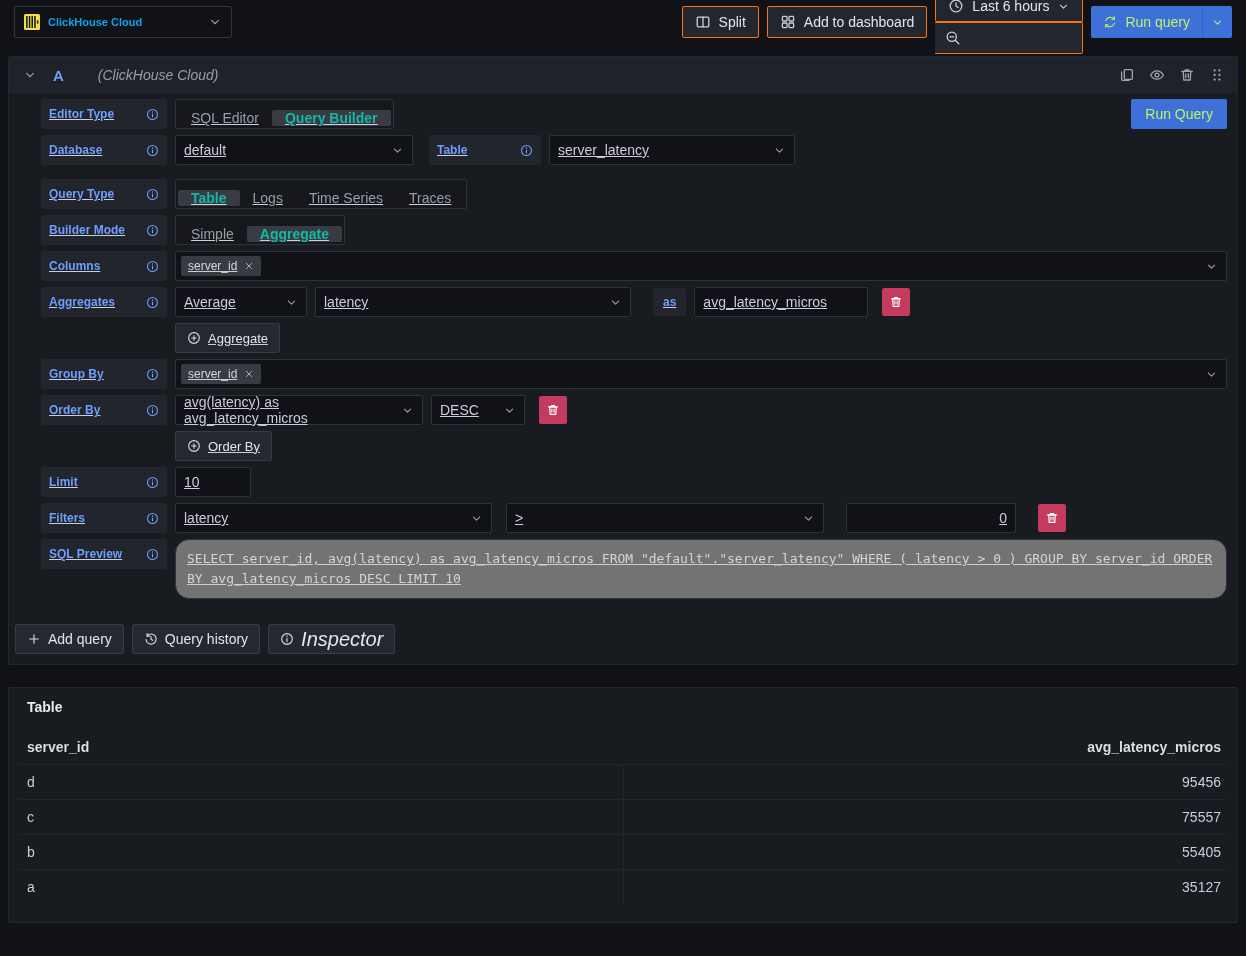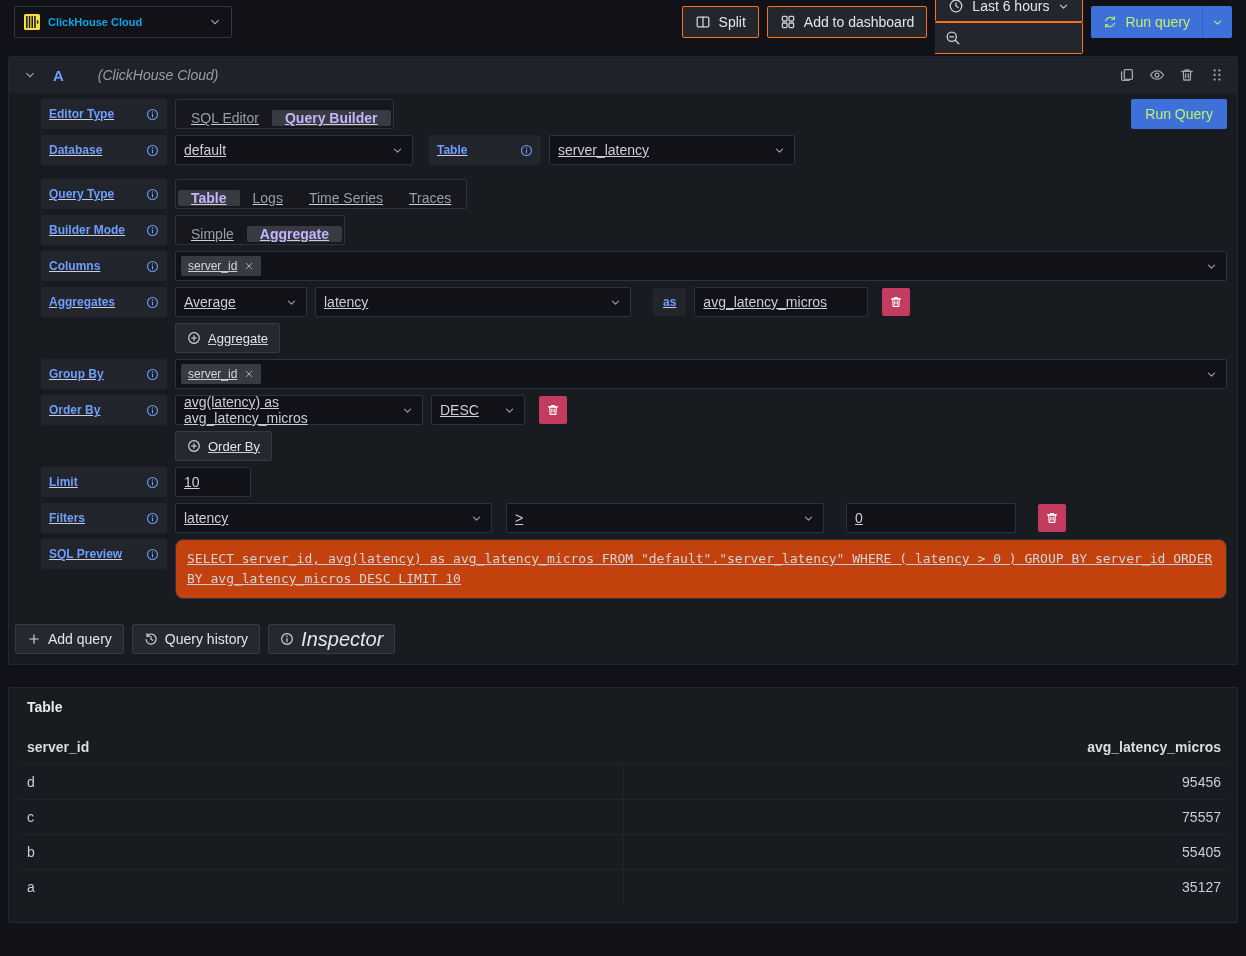--- a/index.html
+++ b/index.html
@@ -63,21 +63,21 @@
   .flabel {
     width:126px; height:30px; flex:none; background:#22252b; border-radius:2px;
     display:flex; align-items:center; justify-content:space-between; padding:0 8px;
     color:#6e9fff; font-size:12px; font-weight:600;
   }
   .flabel .icon { color:#6e9fff; cursor:pointer; }
   .flabel.inline { width:112px; margin-left:8px; }
 
   .radiogroup { display:flex; align-items:flex-end; height:30px; background:#16181d; border:1px solid #2f3238; border-radius:2px; padding:2px; }
   .radio-opt { display:flex; align-items:center; padding:0 13px; margin:0; border-radius:2px; color:#9a9da6; font-weight:500; font-size:14px; cursor:pointer; }
-  .radio-opt.selected { background:#383b42; color:#c4b5fd; font-weight:600; }
+  .radio-opt.selected { background:#383b42; color:#14b8a6; font-weight:600; }
 
   .control {
     height:30px; background:#111217; border:1px solid #2f3238; border-radius:2px;
     display:flex; align-items:center; padding:0 8px; color:#ccccdc; font-size:14px;
   }
   .select { justify-content:space-between; gap:10px; cursor:pointer; }
   .select .chev { color:#9da0a8; }
   input.control { font-family:"Liberation Sans", sans-serif; outline:none; }
   .multiselect { flex:1; justify-content:flex-start; gap:6px; padding:0 8px 0 5px; cursor:pointer; }
   .multiselect .chev { margin-left:auto; color:#9da0a8; }
@@ -92,40 +92,40 @@
     height:30px; display:flex; align-items:center; gap:7px; padding:0 11px;
     background:#26282f; border:1px solid #383b42; border-radius:2px;
     color:#e4e5e9; font-weight:500; font-size:13px; cursor:pointer; white-space:nowrap;
   }
   .sec-btn .icon { color:#d8d9dd; }
 
   .run-query-inline { position:absolute; right:0; top:0; height:30px; border-radius:2px; padding:0 14px; }
 
   .sql-row { align-items:flex-start; }
   .sql-box {
-    flex:1; min-height:58px; background:#c2410c; border:1px solid #2f3238; border-radius:8px;
+    flex:1; min-height:58px; background:#737373; border:1px solid #2f3238; border-radius:14px;
     padding:9px 11px; font-family:"DejaVu Sans Mono", monospace; font-size:13px; line-height:20px;
     color:#d3d4d8; word-break:break-all;
   }
 
   .qfooter { display:flex; gap:8px; margin-top:25px; padding-left:-26px; margin-left:-26px; }
 
   
   .table-panel { margin-top:22px; height:236px; padding:9px 10px; }
   .tp-title { color:#e9eaec; font-weight:600; font-size:14px; padding:2px 8px 0; }
   table.results { width:100%; border-collapse:collapse; margin-top:15px; table-layout:fixed; }
   table.results th { text-align:left; font-weight:700; color:#dcdde1; font-size:14px; padding:9px 8px; cursor:pointer; }
   table.results th.num, table.results td.num { text-align:right; padding-right:6px; }
   table.results td { color:#ccccdc; font-size:14px; padding:9px 8px; border-top:1px solid #23252b; }
   table.results td:first-child { border-right:1px solid #23252b; width:49.8%; }
 
   .w238{width:238px;} .w246{width:246px;} .w158{width:132px;} .w316{width:316px;}
   .w174{width:174px;} .w283{width:248px;} .w94{width:94px;} .w76{width:76px;}
   .w317{width:317px;} .w318{width:318px;} .w170{width:170px;}
-  .ml14{margin-left:14px;} .ml6{margin-left:6px;}
+  .ml14{margin-left:14px;text-align:right;} .ml6{margin-left:6px;}
 </style>
 </head>
 <body>
 
 <div class="topbar">
   <div class="ds-picker">
     <span class="icon i16">
       <svg viewBox="0 0 16 16">
           <rect width="16" height="16" rx="1.5" fill="#F5E13E"></rect>
           <g fill="#15171C">

